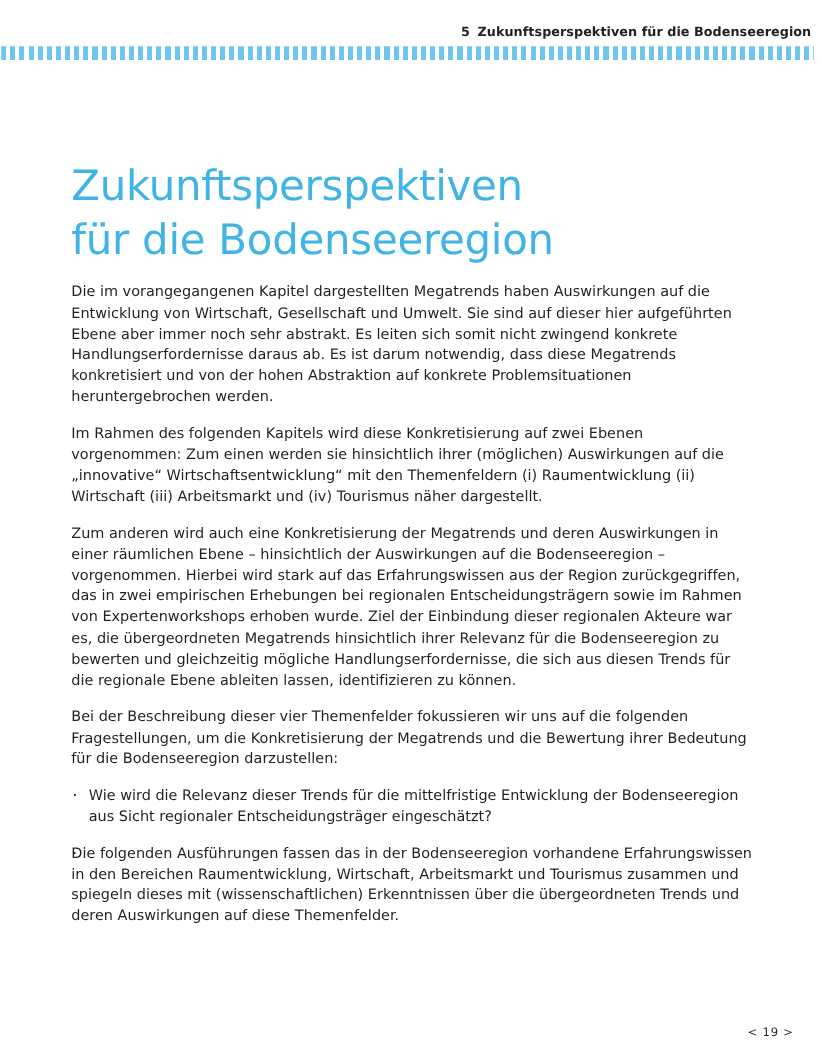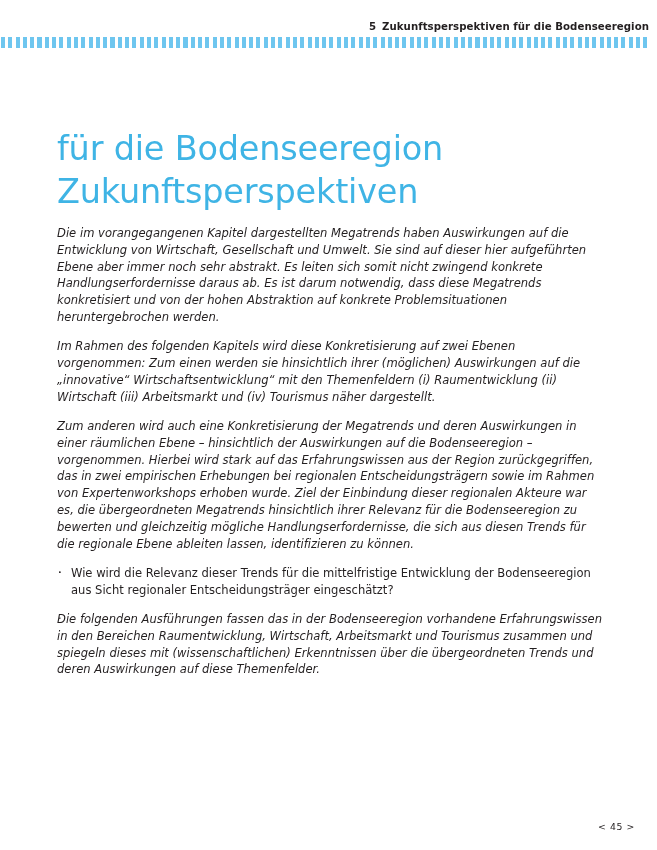--- a/index.html
+++ b/index.html
@@ -80,21 +80,20 @@
     left: 57px;
     width: 546px;
   }
   p.body-par {
     margin: 0 0 12.5px 0;
     font-size: 11.55px;
     line-height: 1.455;
     color: #231f20;
     text-align: left;
     letter-spacing: 0.01px;
-    font-style: italic;
   }
 
   ul.bullets {
     list-style: none;
     margin: 2px 0 12px 0;
     padding: 0;
   }
   ul.bullets li {
     position: relative;
     padding-left: 14px;
@@ -134,49 +133,50 @@
 
 <div class="page">
 
   <div class="running-head">
     <span class="rh-num">5</span><span>Zukunftsperspektiven für die Bodenseeregion</span>
   </div>
 
   <div class="rule-dashed"></div>
 
   <h1 class="doc-title">
+    <span class="tl">Zukunftsperspektiven</span>
     <span class="tl">für die Bodenseeregion</span>
-    <span class="tl">Zukunftsperspektiven</span>
   </h1>
 
   <div class="content">
 
     <p class="body-par">Die im vorangegangenen Kapitel dargestellten Megatrends haben Auswirkungen auf die Entwicklung von Wirtschaft, Gesellschaft und Umwelt. Sie sind auf dieser hier aufgeführten Ebene aber immer noch sehr abstrakt. Es leiten sich somit nicht zwingend konkrete Handlungserfordernisse daraus ab. Es ist darum notwendig, dass diese Megatrends konkretisiert und von der hohen Abstraktion auf konkrete Problemsituationen heruntergebrochen werden.</p>
 
     <p class="body-par">Im Rahmen des folgenden Kapitels wird diese Konkretisierung auf zwei Ebenen vorgenommen: Zum einen werden sie hinsichtlich ihrer (möglichen) Auswirkungen auf die „innovative“ Wirtschaftsentwicklung“ mit den Themenfeldern (i) Raumentwicklung (ii) Wirtschaft (iii) Arbeitsmarkt und (iv) Tourismus näher dargestellt.</p>
 
     <p class="body-par">Zum anderen wird auch eine Konkretisierung der Megatrends und deren Auswirkungen in einer räumlichen Ebene – hinsichtlich der Auswirkungen auf die Bodenseeregion – vorgenommen. Hierbei wird stark auf das Erfahrungswissen aus der Region zurückgegriffen, das in zwei empirischen Erhebungen bei regionalen Entscheidungsträgern sowie im Rahmen von Expertenworkshops erhoben wurde. Ziel der Einbindung dieser regionalen Akteure war es, die übergeordneten Megatrends hinsichtlich ihrer Relevanz für die Bodenseeregion zu bewerten und gleichzeitig mögliche Handlungserfordernisse, die sich aus diesen Trends für die regionale Ebene ableiten lassen, identifizieren zu können.</p>
 
+    <p class="body-par">Bei der Beschreibung dieser vier Themenfelder fokussieren wir uns auf die folgenden Fragestellungen, um die Konkretisierung der Megatrends und die Bewertung ihrer Bedeutung für die Bodenseeregion darzustellen:</p>
 
     <ul class="bullets">
       <li>
         <span class="bullet-dot">·</span>
       </li>
       <li>
         <span class="bullet-dot">·</span>
         <span>Wie wird die Relevanz dieser Trends für die mittelfristige Entwicklung der Bodenseeregion aus Sicht regionaler Entscheidungsträger eingeschätzt?</span>
       </li>
       <li>
         <span class="bullet-dot">·</span>
       </li>
     </ul>
 
     <p class="body-par">Die folgenden Ausführungen fassen das in der Bodenseeregion vorhandene Erfahrungswissen in den Bereichen Raumentwicklung, Wirtschaft, Arbeitsmarkt und Tourismus zusammen und spiegeln dieses mit (wissenschaftlichen) Erkenntnissen über die übergeordneten Trends und deren Auswirkungen auf diese Themenfelder.</p>
 
   </div>
 
   <div class="folio">
     <span class="arrow">&lt;</span>
-    <span>45</span>
+    <span>19</span>
     <span class="arrow">&gt;</span>
   </div>
 
 </div>
 
 </body></html>

